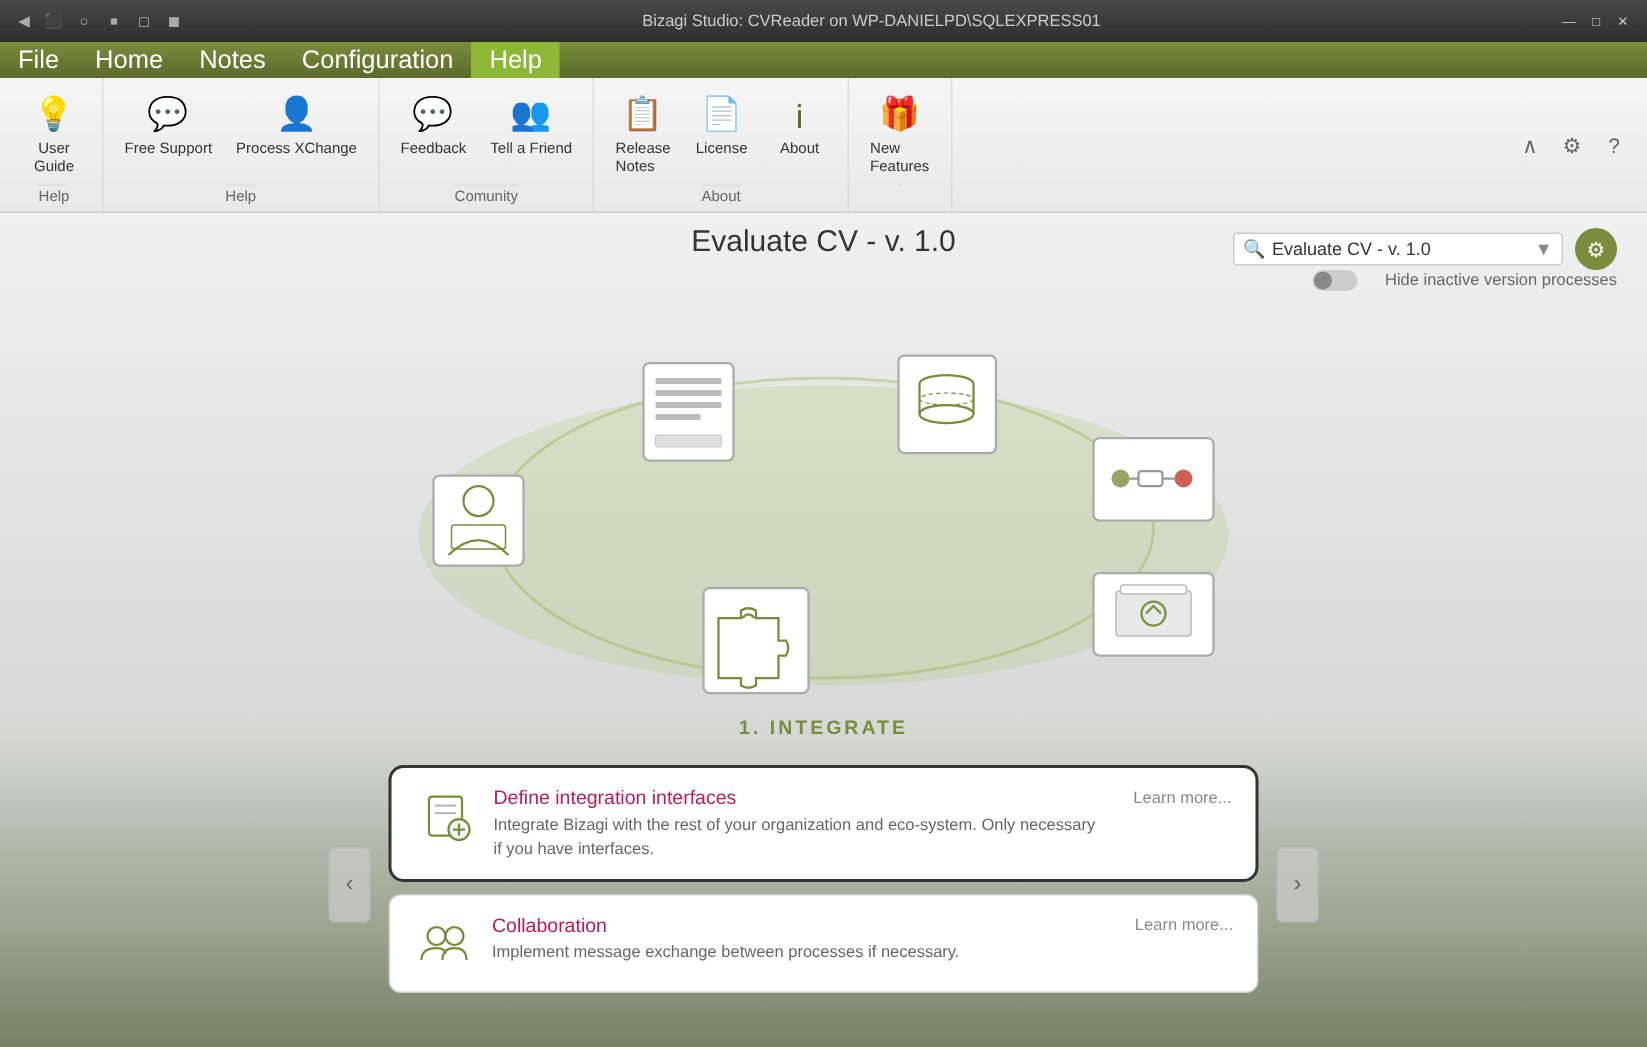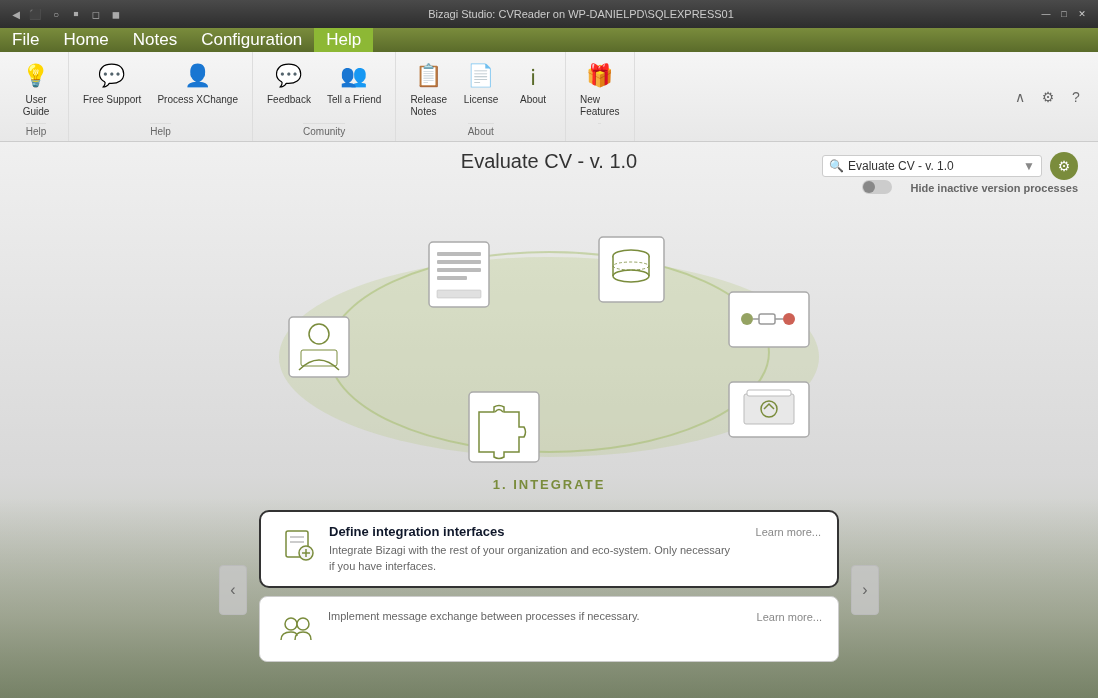--- a/index.html
+++ b/index.html
@@ -121,22 +121,22 @@
       width: 28px; height: 28px;
       background: #7a8c3c; border-radius: 50%;
       display: flex; align-items: center; justify-content: center;
       color: white; font-size: 14px; cursor: pointer;
     }
 
     
     .toggle-area {
       position: absolute;
       top: 38px; right: 20px;
-      display: flex; align-items: flex-end; gap: 18px;
-      font-size: 11px; color: #666; font-weight: bold;
+      display: flex; align-items: center; gap: 18px;
+      font-size: 11px; color: #666;
     }
     .toggle {
       width: 30px; height: 14px;
       background: #ccc; border-radius: 7px;
       position: relative; cursor: pointer;
     }
     .toggle-knob {
       width: 12px; height: 12px; background: #888;
       border-radius: 50%; position: absolute; top: 1px; left: 1px;
     }
@@ -180,21 +180,21 @@
     }
     .card.highlighted {
       border: 2.5px solid #333; border-radius: 10px;
     }
     .card-icon {
       width: 40px; height: 40px;
       display: flex; align-items: center; justify-content: center;
       font-size: 24px; color: #7a8c3c; flex-shrink: 0;
     }
     .card-content { flex: 1; }
-    .card-title { font-size: 13px; font-weight: bold; color: #0f172a; margin-bottom: 4px; }
+    .card-title { font-size: 13px; font-weight: normal; color: #be185d; margin-bottom: 4px; }
     .card-desc { font-size: 11px; color: #666; line-height: 1.4; }
     .card-link { font-size: 11px; color: #888; cursor: pointer; white-space: nowrap; margin-left: 8px; margin-top: 2px; }
 
     
     .nav-arrow {
       position: absolute;
       top: 50%; transform: translateY(-50%);
       width: 28px; height: 50px;
       background: rgba(200,200,200,0.8);
       border: 1px solid #bbb; border-radius: 4px;
@@ -427,20 +427,21 @@
     <div class="card">
       <div class="card-icon">
         <svg width="38" height="38" viewBox="0 0 38 38" fill="none">
           <circle cx="14" cy="14" r="6" stroke="#7a8c3c" stroke-width="1.5" fill="white"></circle>
           <circle cx="26" cy="14" r="6" stroke="#7a8c3c" stroke-width="1.5" fill="white"></circle>
           <path d="M4 30 Q4 22 14 22 Q20 22 20 26" stroke="#7a8c3c" stroke-width="1.5" fill="none"></path>
           <path d="M18 30 Q18 22 26 22 Q34 22 34 30" stroke="#7a8c3c" stroke-width="1.5" fill="none"></path>
         </svg>
       </div>
       <div class="card-content">
+        <div class="card-title">Collaboration</div>
         <div class="card-desc">Implement message exchange between processes if necessary.</div>
       </div>
       <div class="card-link">Learn more...</div>
     </div>
 
     <div class="nav-arrow nav-arrow-right">›</div>
   </div>
 </div>
 
 </body></html>

